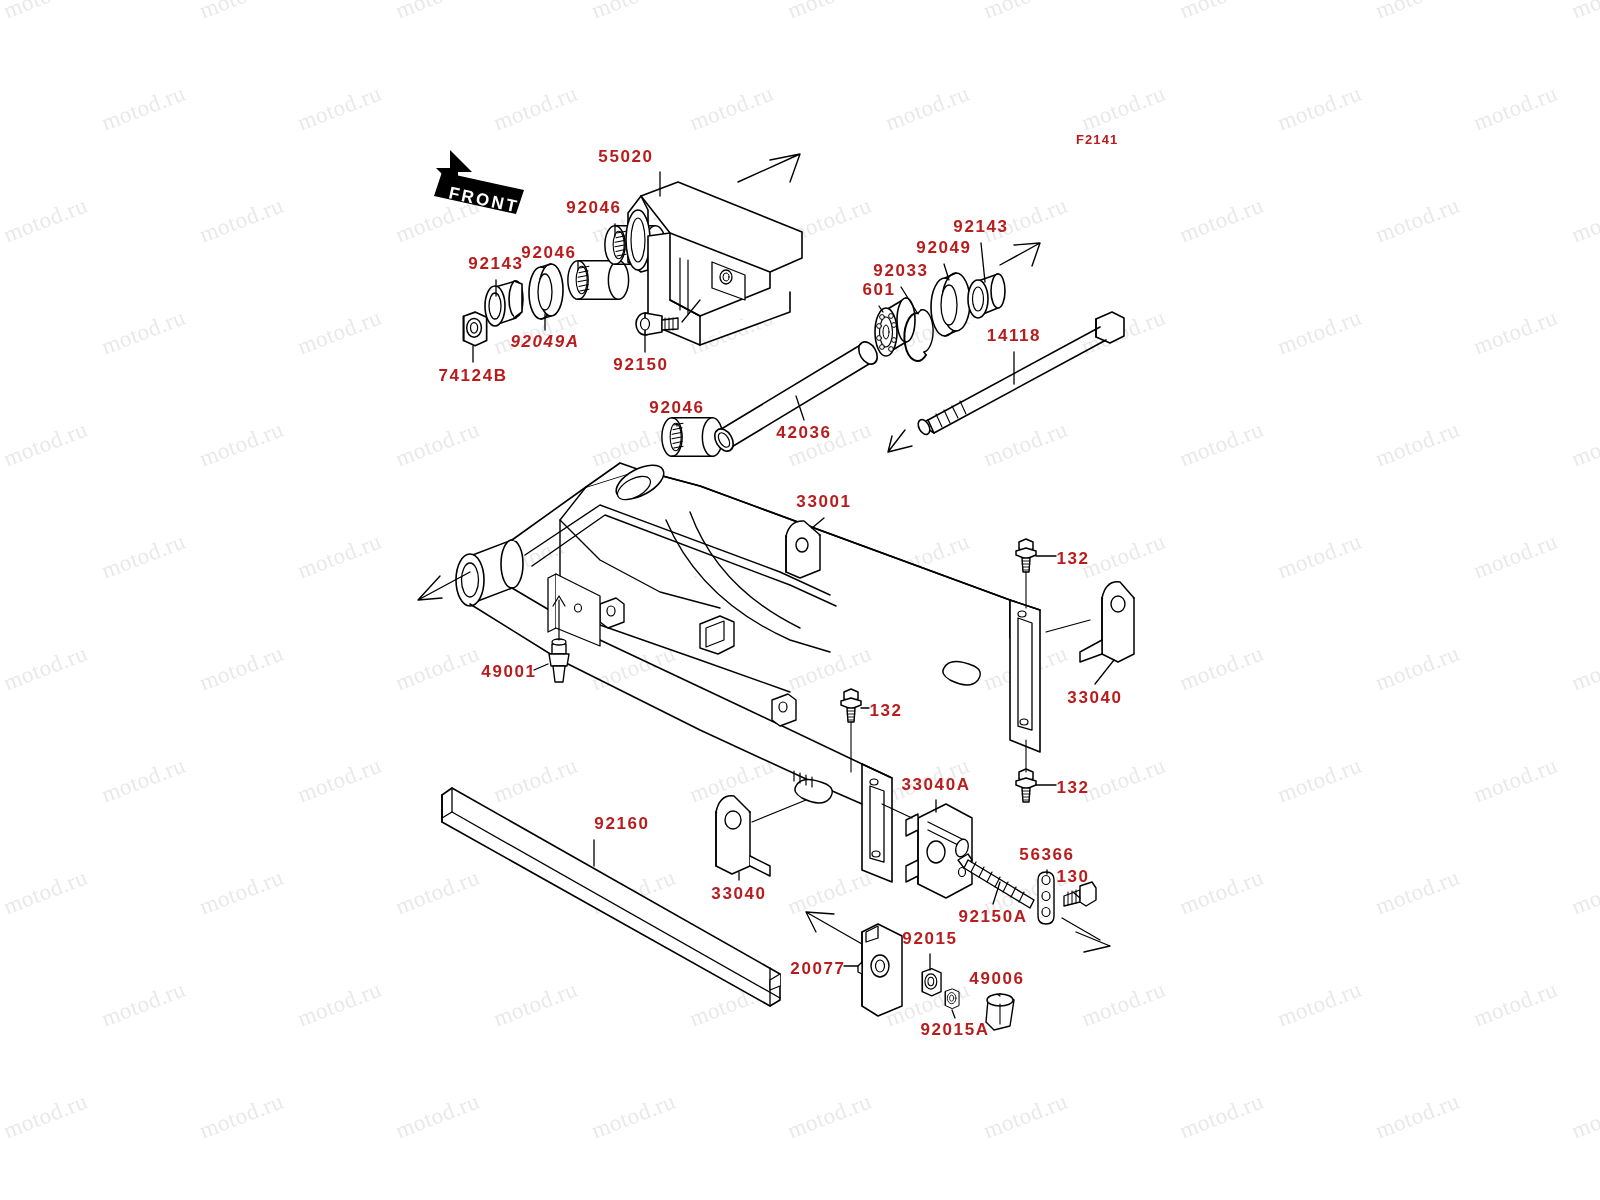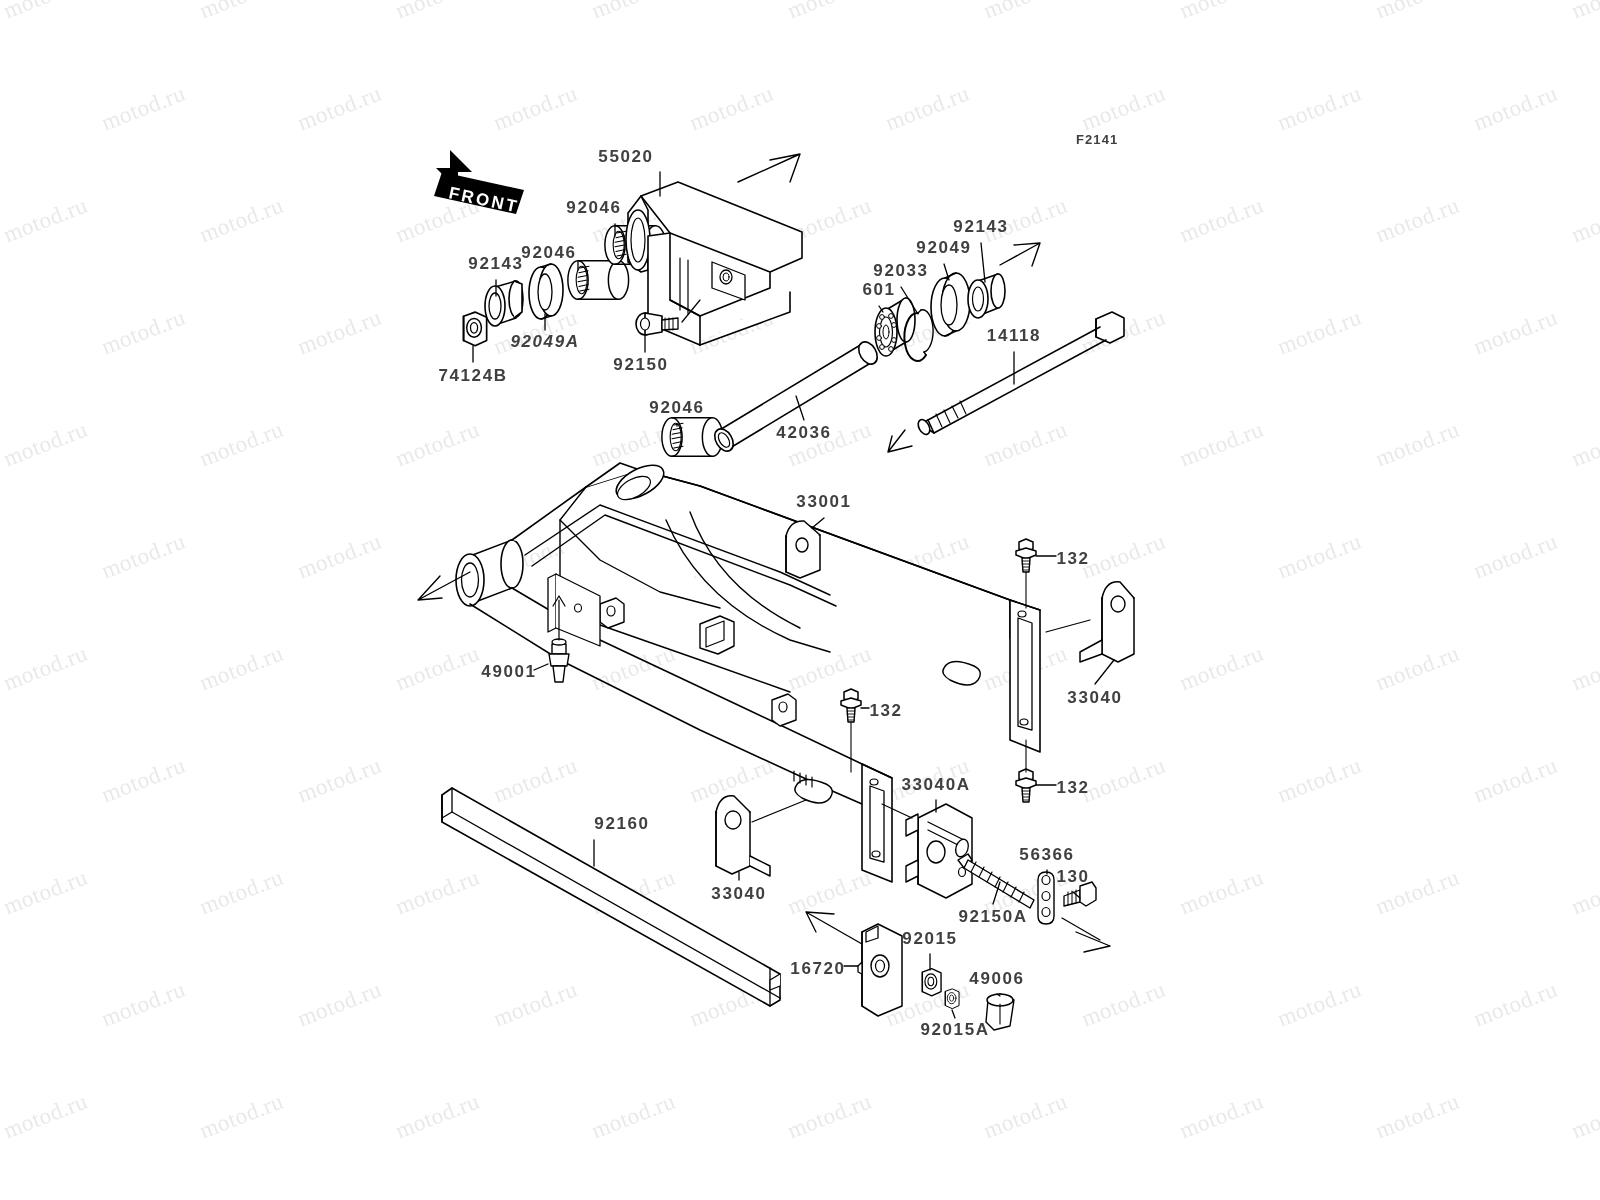--- a/index.html
+++ b/index.html
@@ -13,21 +13,21 @@
   #watermark{position:absolute;left:0;top:0;width:1600px;height:1200px;
              pointer-events:none;z-index:5;overflow:hidden;}
   .wm{position:absolute;color:#e9e9ec;font-size:23px;letter-spacing:.5px;
       font-family:"Liberation Serif","DejaVu Serif",serif;
       transform:rotate(-21deg);transform-origin:0 0;white-space:nowrap;}
 
   
   #drawing{position:absolute;left:0;top:0;width:1600px;height:1200px;z-index:10;}
 
   
-  .lbl{position:absolute;z-index:20;font-weight:bold;color:#404040;
+  .lbl{position:absolute;z-index:20;font-weight:bold;color:#b91c1c;
        font-family:"Liberation Sans","DejaVu Sans",sans-serif;
        font-size:17px;letter-spacing:1.6px;white-space:nowrap;}
   .lbl.small{font-size:13px;letter-spacing:1.1px;}
   .ctr{transform:translateX(-50%);}
 
   
   #front-badge{position:absolute;z-index:20;}
 </style>
 </head>
 <body>
@@ -545,21 +545,21 @@
       <div class="lbl ctr" style="left: 1095px; top: 688px;">33040</div>
       <div class="lbl ctr" style="left: 1073px; top: 778px;">132</div>
       <div class="lbl ctr" style="left: 509px; top: 662px;">49001</div>
       <div class="lbl ctr" style="left: 886px; top: 701px;">132</div>
       <div class="lbl ctr" style="left: 936px; top: 775px;">33040A</div>
       <div class="lbl ctr" style="left: 594px; top: 814px; margin-left: 28px;">92160</div>
       <div class="lbl ctr" style="left: 739px; top: 884px;">33040</div>
       <div class="lbl ctr" style="left: 1047px; top: 845px;">56366</div>
       <div class="lbl ctr" style="left: 1073px; top: 867px;">130</div>
       <div class="lbl ctr" style="left: 993px; top: 907px;">92150A</div>
-      <div class="lbl ctr" style="left: 818px; top: 959px;">16720</div>
+      <div class="lbl ctr" style="left: 818px; top: 959px;">20077</div>
       <div class="lbl ctr" style="left: 930px; top: 929px;">92015</div>
       <div class="lbl ctr" style="left: 997px; top: 969px;">49006</div>
       <div class="lbl ctr" style="left: 955px; top: 1020px;">92015A</div>
     </div>
 
   <div class="lbl small" style="left:1076px;top:132px;">F2141</div>
 
 </div>
 
 </body></html>

